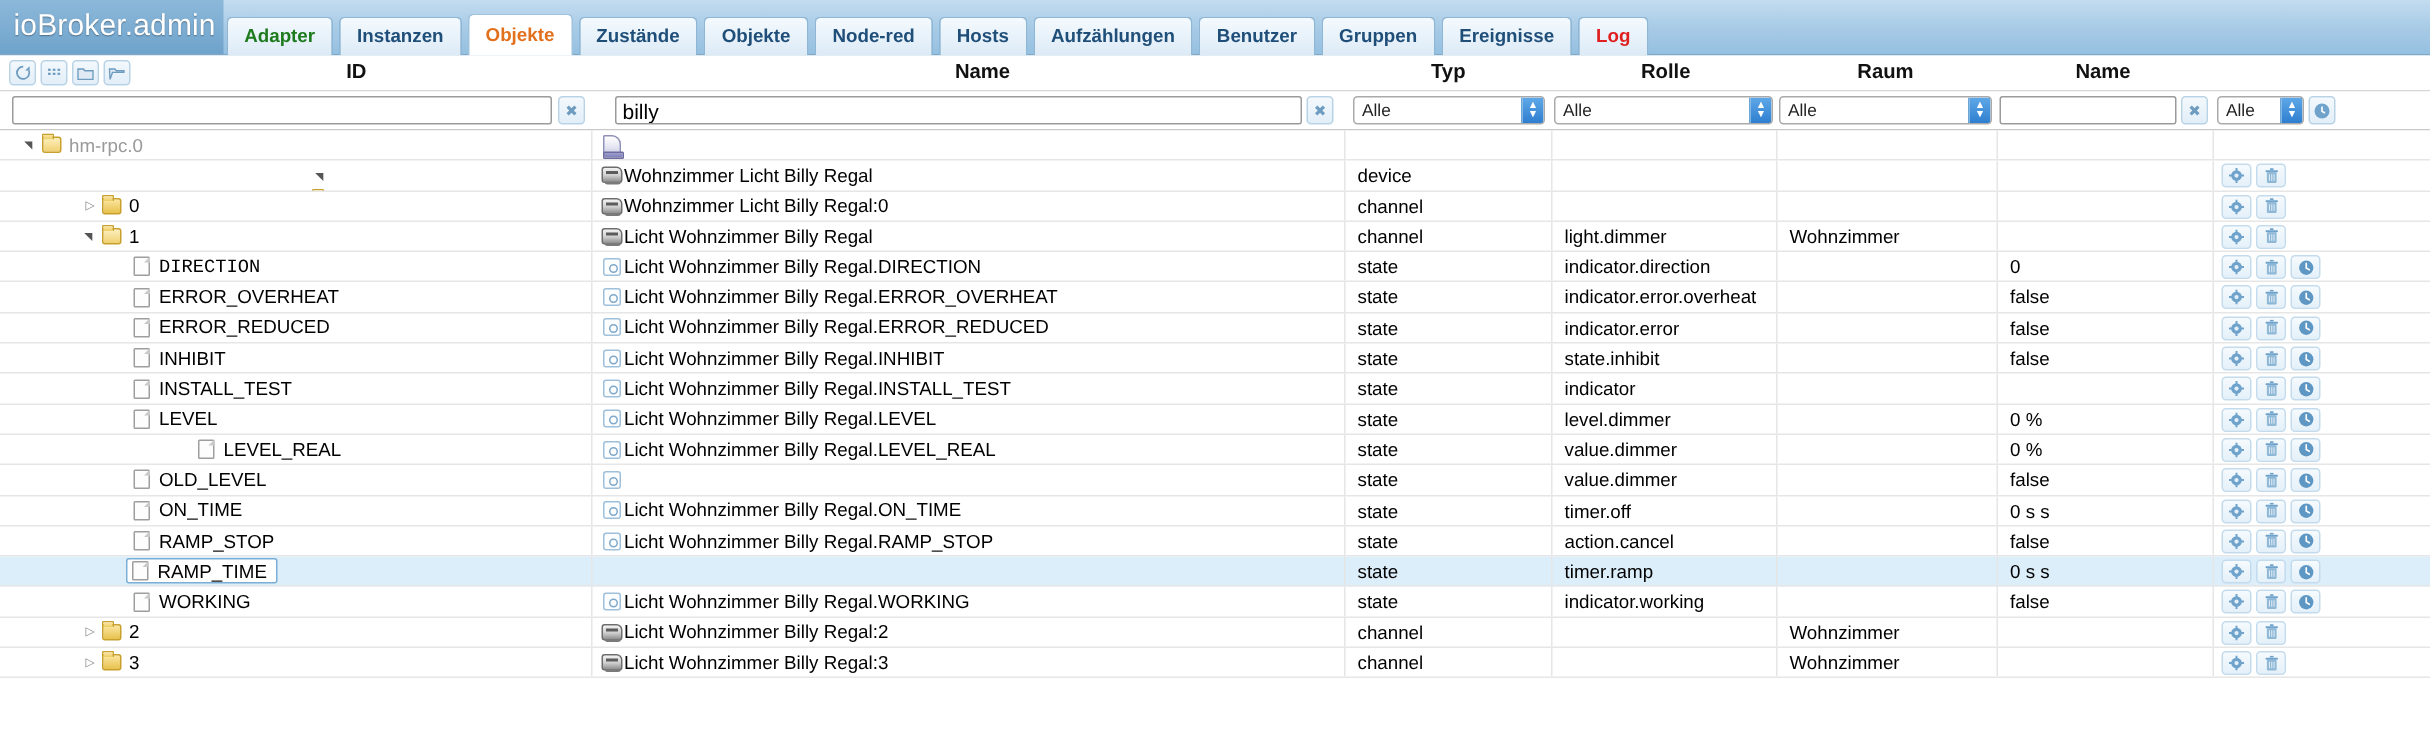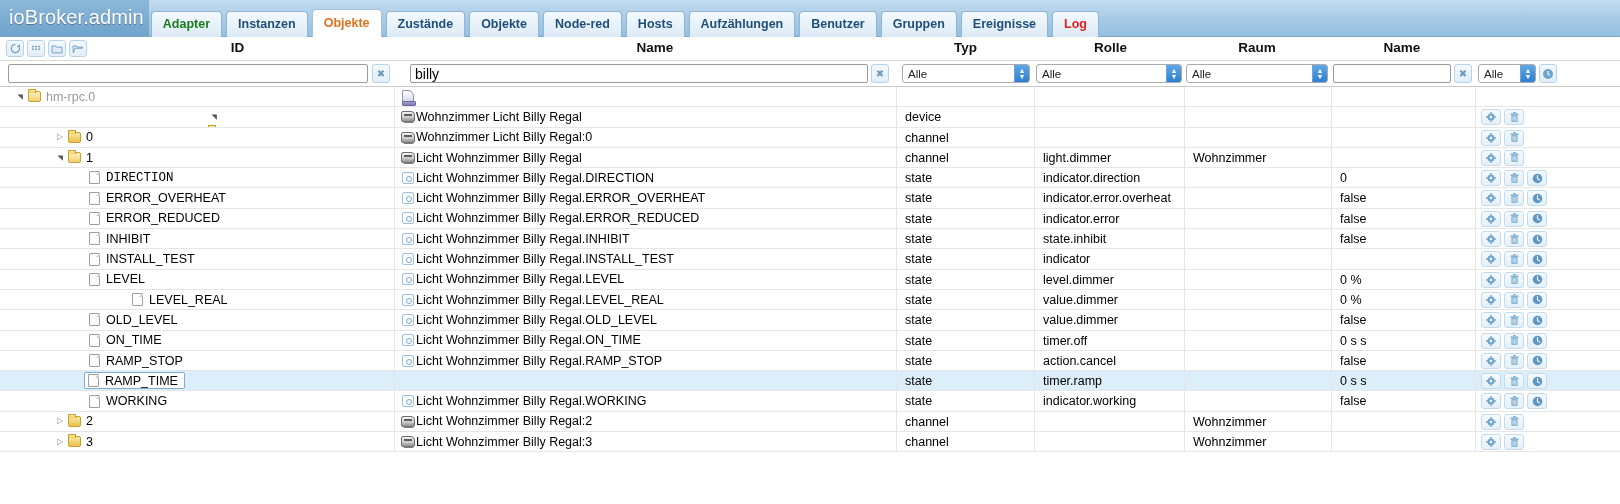--- a/index.html
+++ b/index.html
@@ -1039,21 +1039,20 @@
             <span class="docico"></span>
           </span>
           <span class="idtext">OLD_LEVEL</span>
         </div>
       </div>
       <div class="cell" style="left: 395px; width: 502px;">
         <div class="namecell">
           <span class="nicon">
             <span class="stateico"></span>
           </span>
-          <span>Licht Wohnzimmer Billy Regal.OLD_LEVEL</span>
         </div>
       </div>
       <div class="cell" style="left: 897px; width: 138px; padding-left: 8px;">state</div>
       <div class="cell" style="left: 1035px; width: 150px; padding-left: 8px;">value.dimmer</div>
       <div class="cell" style="left: 1185px; width: 147px; padding-left: 8px;"></div>
       <div class="cell" style="left: 1332px; width: 144px; padding-left: 8px;">false</div>
       <div class="actions" style="left: 1481px;">
         <div class="abtn">
           <svg width="10" height="10" viewBox="0 0 12 12">
             <circle cx="6" cy="6" r="4.3" fill="#6fa3cb"></circle>

